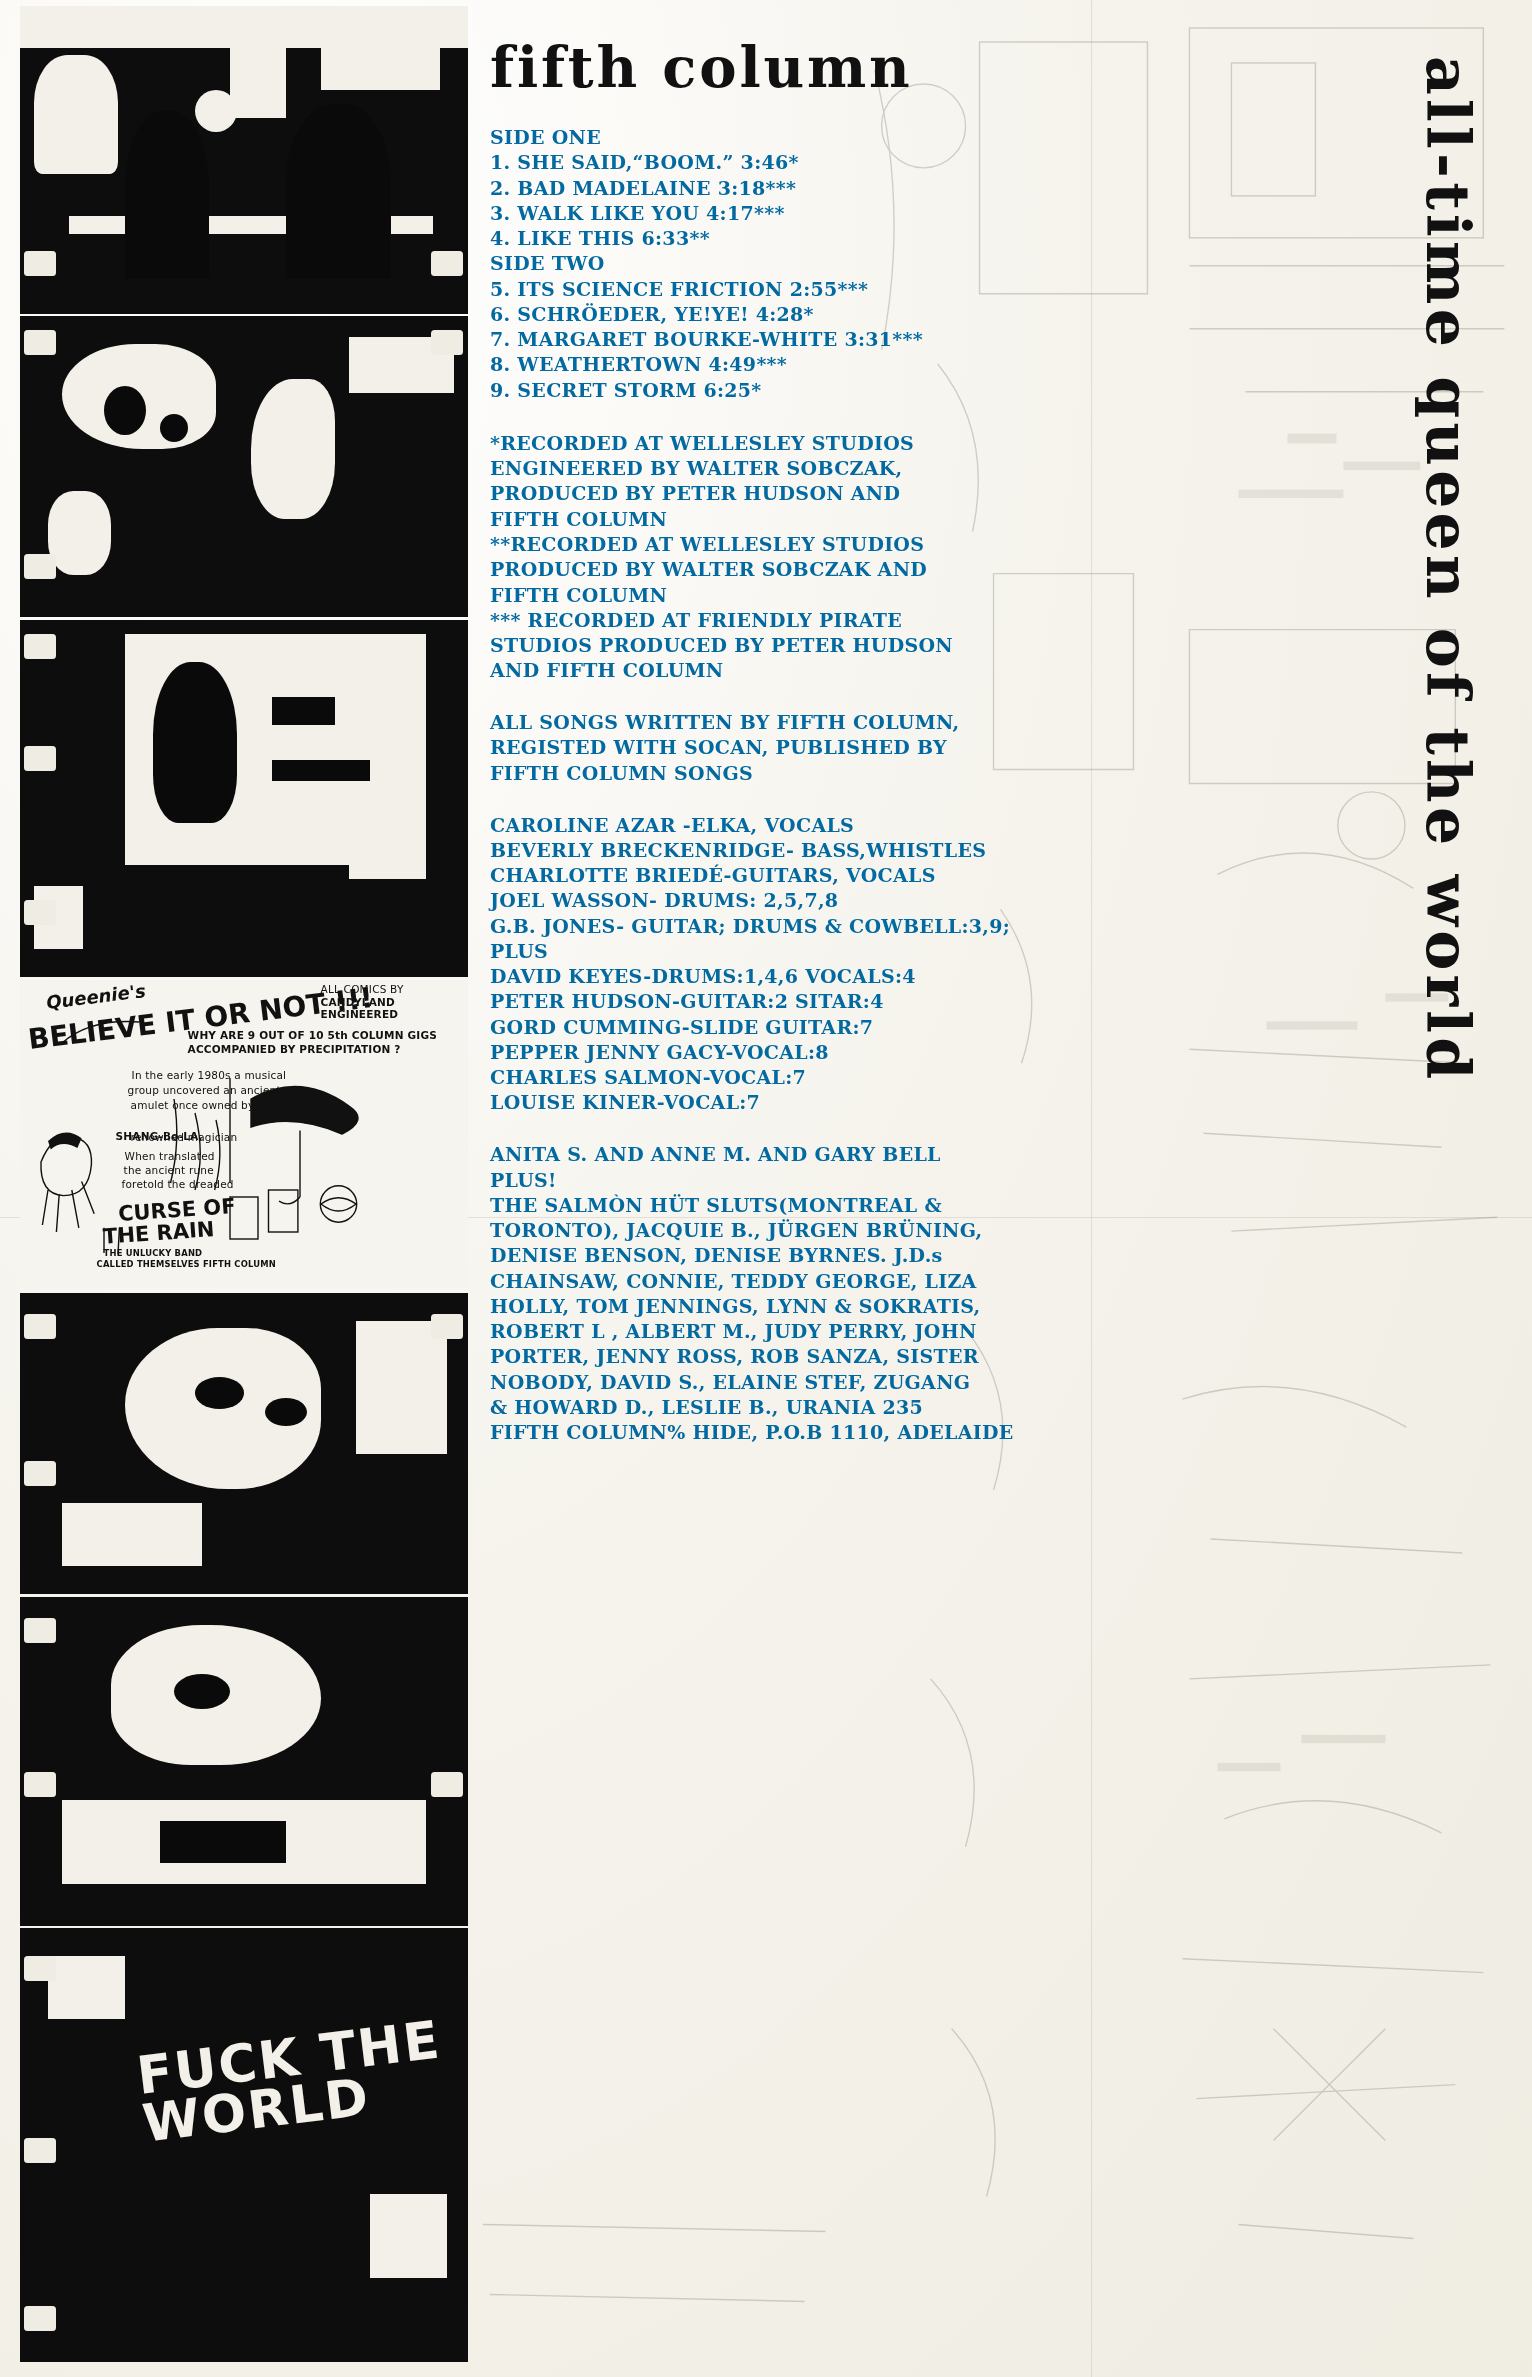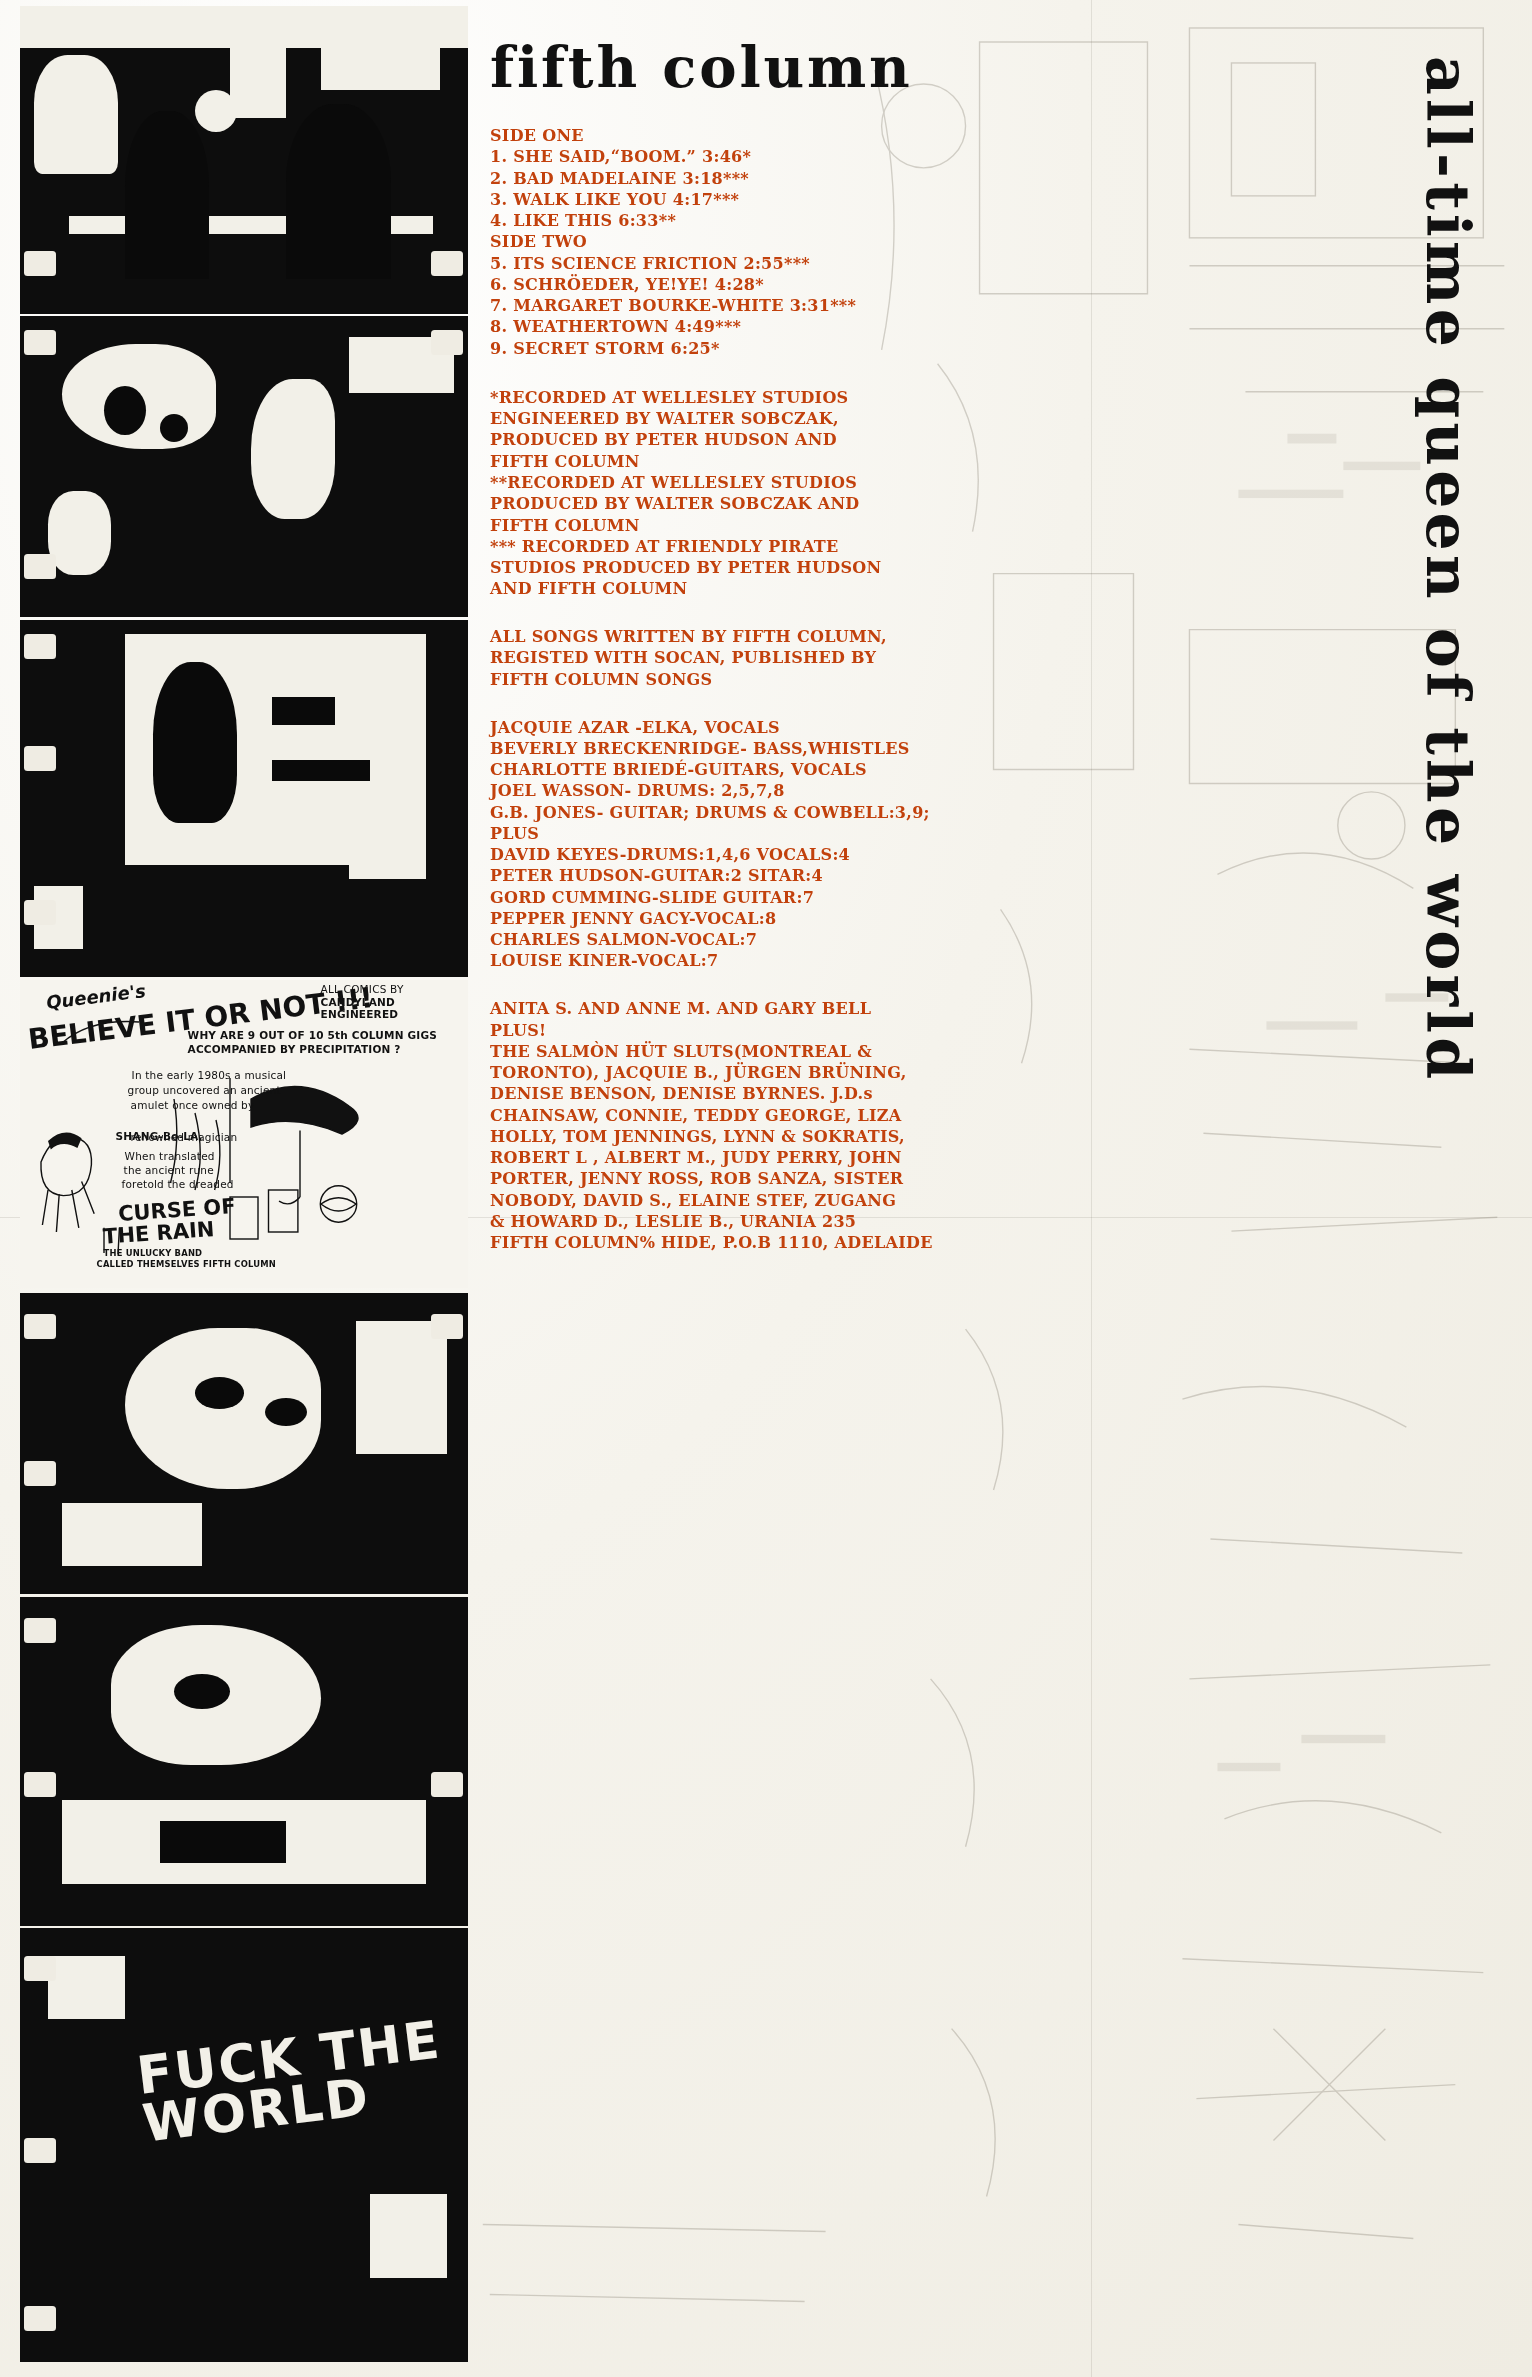--- a/index.html
+++ b/index.html
@@ -113,22 +113,22 @@
     font-weight: bold;
     font-size: 56px;
     letter-spacing: 2.8px;
     color: #111;
     margin: 34px 0 0 0;
     white-space: nowrap;
   }
   .block {
     font-family: "DejaVu Serif", serif;
     font-weight: bold;
-    color: #c2410c;
-    font-size: 16px;
+    color: #0369a1;
+    font-size: 19px;
     line-height: 1.33;
     letter-spacing: 0.3px;
   }
   .block .ln { white-space: nowrap; }
   #tracklist { margin-top: 25px; }
   #credits-rec { margin-top: 28px; }
   #songwriting { margin-top: 26.6px; }
   #band { margin-top: 26.6px; }
   #thanks { margin-top: 26.6px; }
 
@@ -362,21 +362,21 @@
       <div class="ln">AND FIFTH COLUMN</div>
     </div>
 
     <div class="block" id="songwriting">
       <div class="ln">ALL SONGS WRITTEN BY FIFTH COLUMN,</div>
       <div class="ln">REGISTED WITH SOCAN, PUBLISHED BY</div>
       <div class="ln">FIFTH COLUMN SONGS</div>
     </div>
 
     <div class="block" id="band">
-      <div class="ln">JACQUIE AZAR -ELKA, VOCALS</div>
+      <div class="ln">CAROLINE AZAR -ELKA, VOCALS</div>
       <div class="ln">BEVERLY BRECKENRIDGE- BASS,WHISTLES</div>
       <div class="ln">CHARLOTTE BRIEDÉ-GUITARS, VOCALS</div>
       <div class="ln">JOEL WASSON- DRUMS: 2,5,7,8</div>
       <div class="ln">G.B. JONES- GUITAR; DRUMS &amp; COWBELL:3,9;</div>
       <div class="ln">PLUS</div>
       <div class="ln">DAVID KEYES-DRUMS:1,4,6 VOCALS:4</div>
       <div class="ln">PETER HUDSON-GUITAR:2  SITAR:4</div>
       <div class="ln">GORD CUMMING-SLIDE GUITAR:7</div>
       <div class="ln">PEPPER JENNY GACY-VOCAL:8</div>
       <div class="ln">CHARLES SALMON-VOCAL:7</div>

